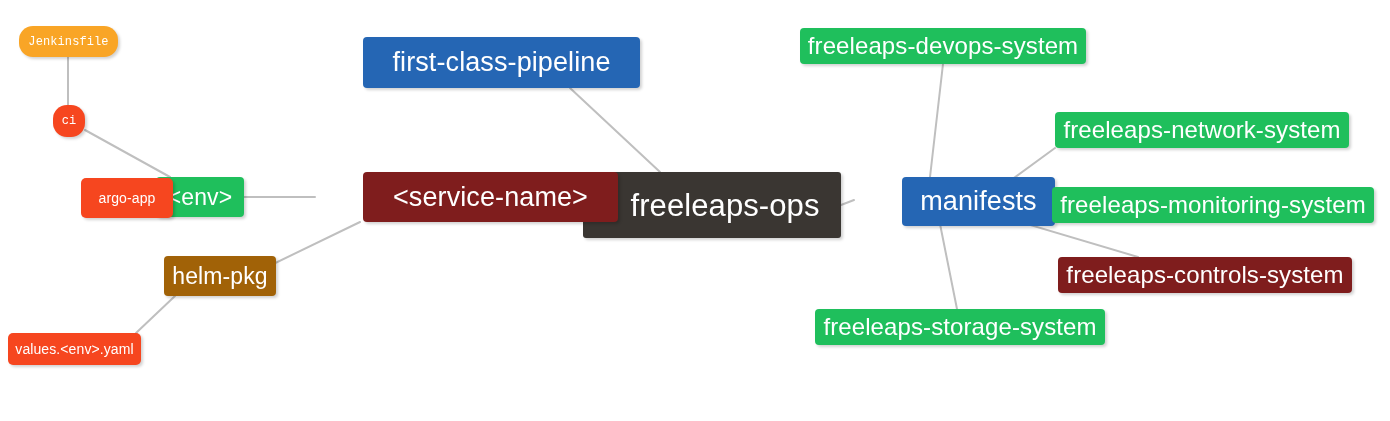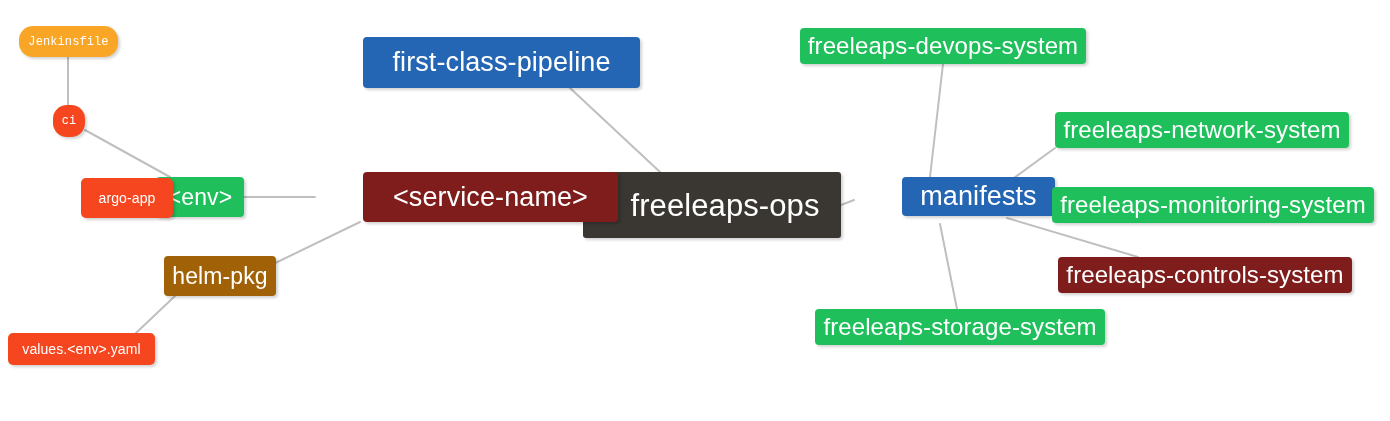--- a/index.html
+++ b/index.html
@@ -61,26 +61,26 @@
       <line x1="175" y1="296" x2="136" y2="333" stroke="#bfbfbf" stroke-width="2" stroke-linecap="round"></line>
       <line x1="930" y1="177" x2="943" y2="64" stroke="#bfbfbf" stroke-width="2" stroke-linecap="round"></line>
       <line x1="1007" y1="183" x2="1055" y2="148" stroke="#bfbfbf" stroke-width="2" stroke-linecap="round"></line>
       <line x1="1007" y1="201" x2="1052" y2="204" stroke="#bfbfbf" stroke-width="2" stroke-linecap="round"></line>
       <line x1="1007" y1="218" x2="1138" y2="257" stroke="#bfbfbf" stroke-width="2" stroke-linecap="round"></line>
       <line x1="940" y1="224" x2="957" y2="309" stroke="#bfbfbf" stroke-width="2" stroke-linecap="round"></line>
     </svg>
   <div id="node-layer">
       <div class="node lvl-root" style="left: 583px; top: 172px; width: 258px; height: 66px; background: rgb(58, 54, 50);">freeleaps-ops</div>
       <div class="node lvl-1" style="left: 315px; top: 172px; width: 255px; height: 50px; background: #7f1d1d;">&lt;service-name&gt;</div>
-      <div class="node lvl-1" style="left: 854px; top: 177px; width: 153px; height: 39px; background: rgb(37, 102, 180);">manifests</div>
+      <div class="node lvl-1" style="left: 854px; top: 177px; width: 153px; height: 49px; background: rgb(37, 102, 180);">manifests</div>
       <div class="node lvl-1" style="left: 315px; top: 37px; width: 277px; height: 51px; background: rgb(37, 102, 180);">first-class-pipeline</div>
       <div class="node lvl-2" style="left: 156px; top: 177px; width: 88px; height: 40px; background: rgb(31, 191, 92);">&lt;env&gt;</div>
       <div class="node lvl-2" style="left: 164px; top: 256px; width: 112px; height: 40px; background: #a16207;">helm-pkg</div>
       <div class="node lvl-4" style="left: 33px; top: 178px; width: 92px; height: 40px; background: rgb(246, 70, 31); margin-left: 48px;">argo-app</div>
-      <div class="node lvl-4" style="left: 8px; top: 333px; width: 147px; height: 32px; background: rgb(246, 70, 31);">values.&lt;env&gt;.yaml</div>
+      <div class="node lvl-4" style="left: 8px; top: 333px; width: 133px; height: 32px; background: rgb(246, 70, 31);">values.&lt;env&gt;.yaml</div>
       <div class="node lvl-5" style="left: 53px; top: 105px; width: 32px; height: 32px; background: rgb(246, 70, 31);">ci</div>
       <div class="node lvl-5" style="left: 19px; top: 26px; width: 99px; height: 31px; background: rgb(249, 165, 38);">Jenkinsfile</div>
       <div class="node lvl-3" style="left: 800px; top: 28px; width: 286px; height: 36px; background: rgb(31, 191, 92);">freeleaps-devops-system</div>
       <div class="node lvl-3" style="left: 1055px; top: 112px; width: 294px; height: 36px; background: rgb(31, 191, 92);">freeleaps-network-system</div>
       <div class="node lvl-3" style="left: 1052px; top: 187px; width: 322px; height: 36px; background: rgb(31, 191, 92);">freeleaps-monitoring-system</div>
       <div class="node lvl-3" style="left: 1058px; top: 257px; width: 294px; height: 36px; background: #7f1d1d;">freeleaps-controls-system</div>
       <div class="node lvl-3" style="left: 815px; top: 309px; width: 290px; height: 36px; background: rgb(31, 191, 92);">freeleaps-storage-system</div>
     </div>
 </div>
 

